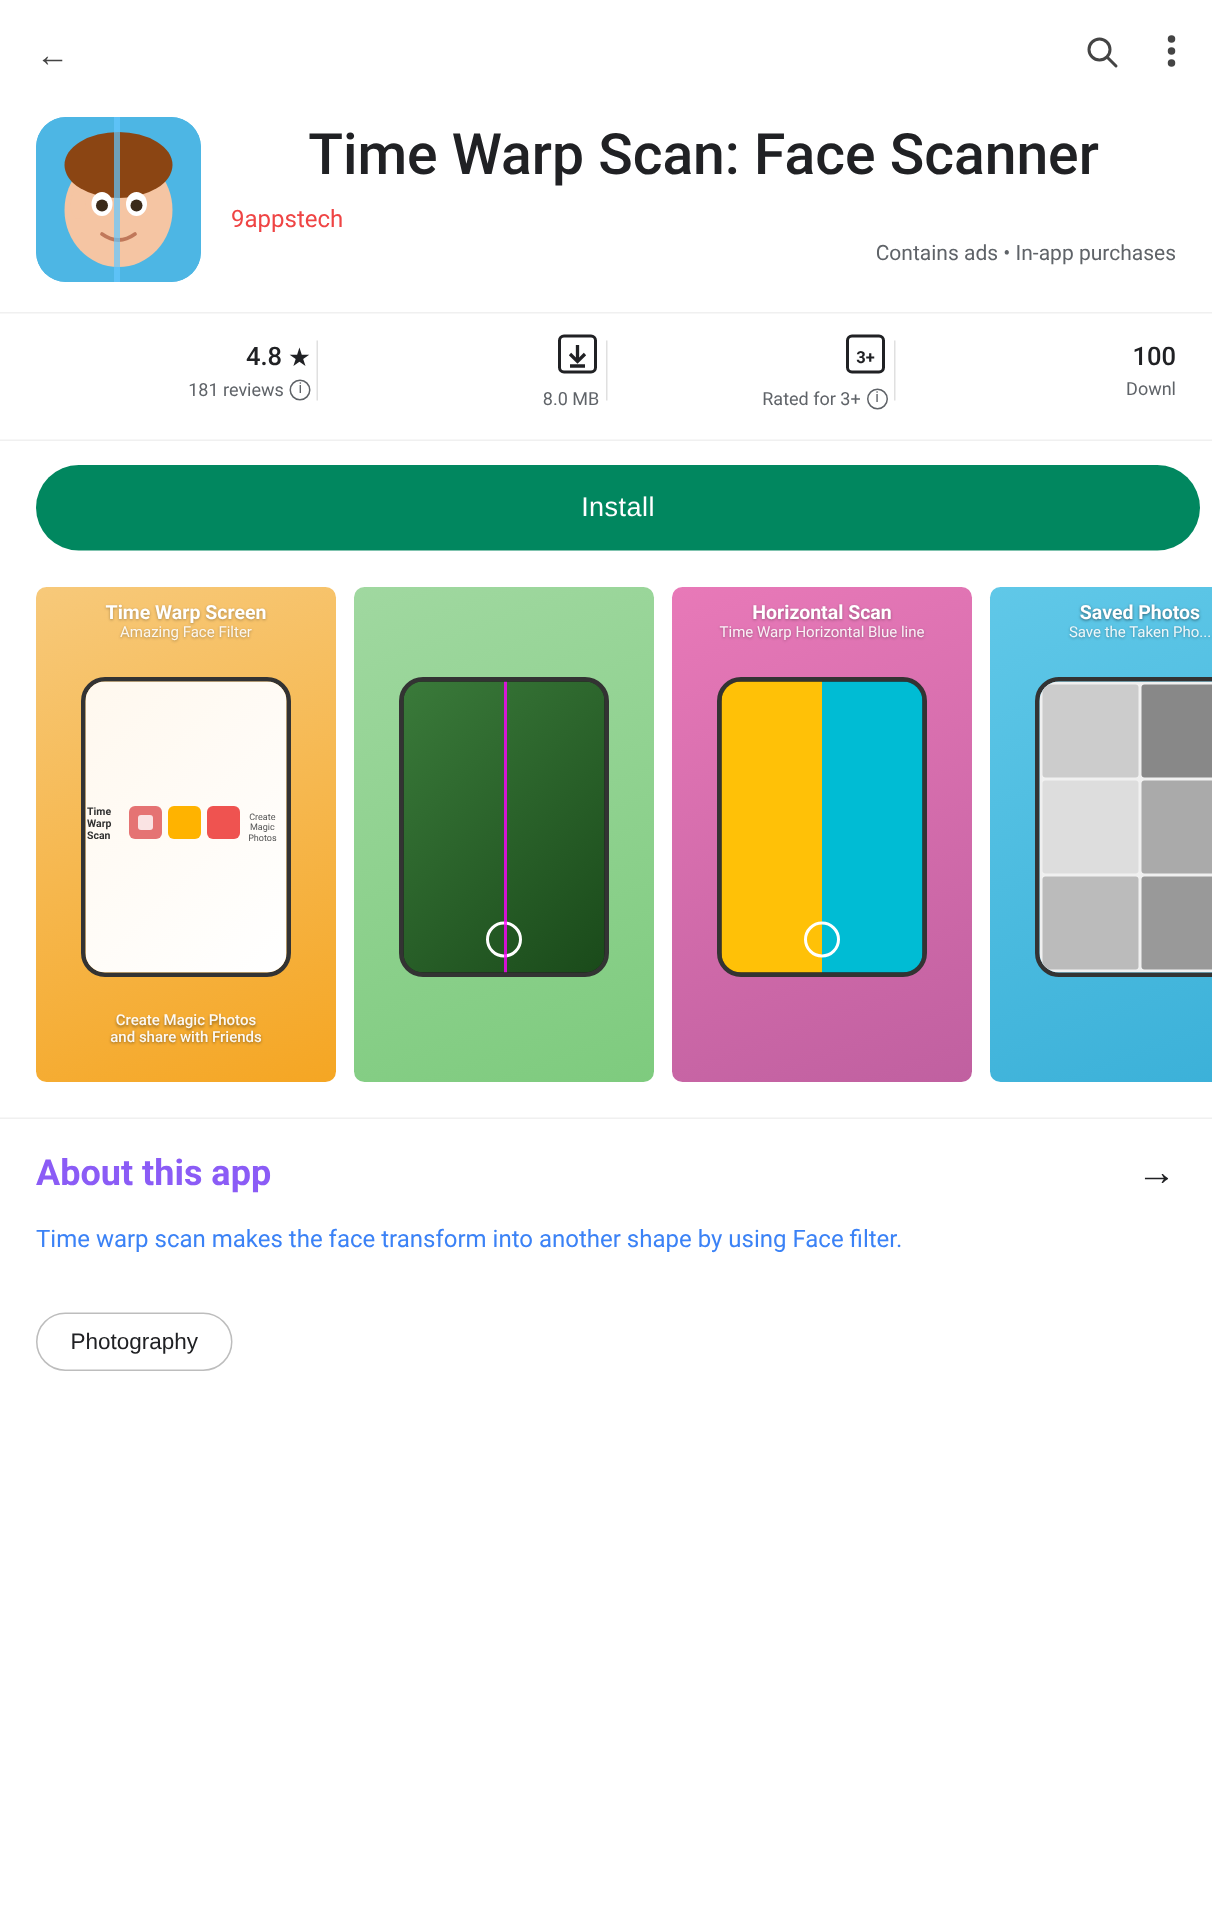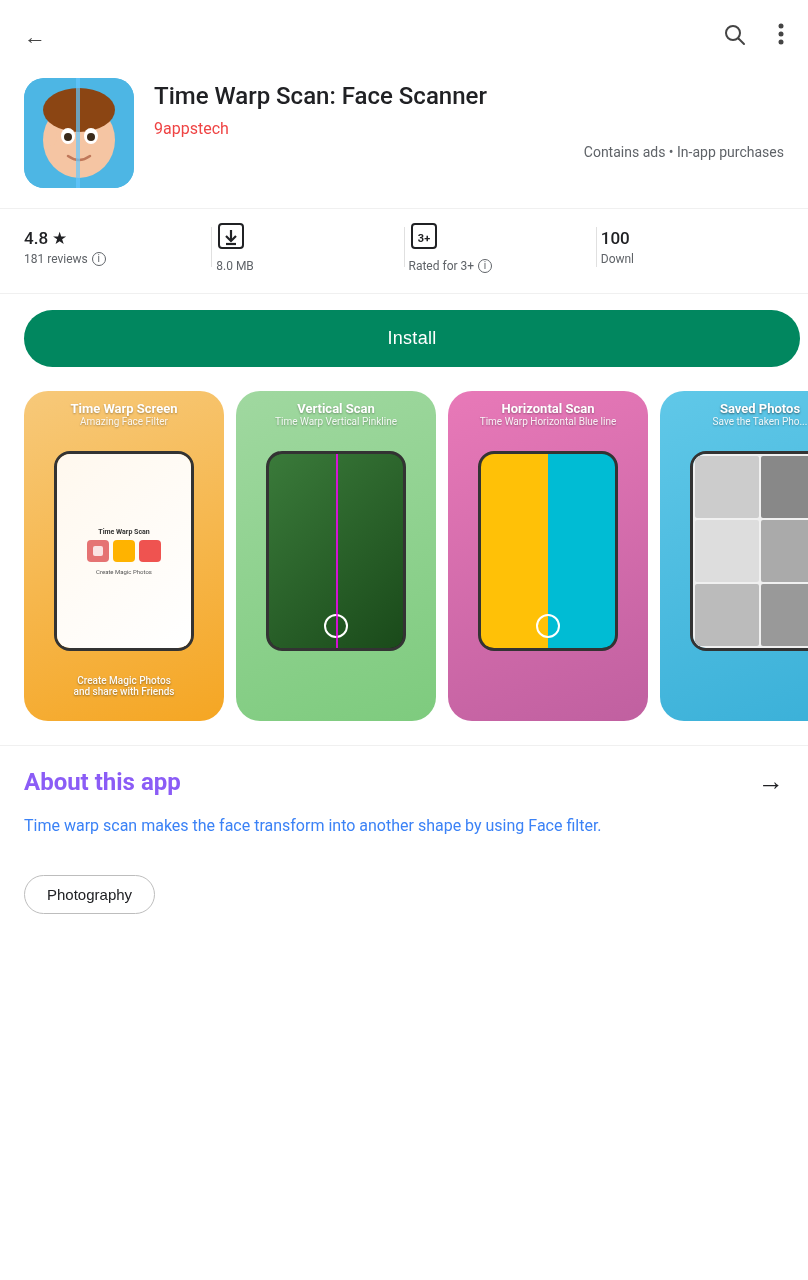--- a/index.html
+++ b/index.html
@@ -57,25 +57,26 @@
     
     .app-icon svg {
       width: 100%;
       height: 100%;
     }
     .app-info {
       flex: 1;
       padding-top: 4px;
     }
     .app-title {
-      font-size: 24px;
+      font-size: 38px;
       font-weight: 500;
       line-height: 1.2;
       color: #202124;
       margin-bottom: 8px;
+      text-align: center;
     }
     .app-developer {
       font-size: 16px;
       color: #ef4444;
       margin-bottom: 6px;
       font-weight: 400;
     }
     .app-meta {
       font-size: 14px;
       color: #5f6368;
@@ -87,21 +88,21 @@
       display: flex;
       align-items: center;
       padding: 12px 24px 20px 24px;
       border-top: 1px solid #f0f0f0;
       border-bottom: 1px solid #f0f0f0;
       overflow: hidden;
     }
     .stat-item {
       display: flex;
       flex-direction: column;
-      align-items: flex-start;
+      align-items: flex-end;
       flex: 1;
       min-width: 0;
     }
     .stat-value {
       font-size: 17px;
       font-weight: 500;
       color: #202124;
       display: flex;
       align-items: center;
       gap: 4px;
@@ -150,21 +151,21 @@
       display: flex;
       gap: 12px;
       overflow-x: auto;
       scrollbar-width: none;
     }
     .screenshots-scroll::-webkit-scrollbar { display: none; }
     .screenshot-item {
       flex-shrink: 0;
       width: 200px;
       height: 330px;
-      border-radius: 24px;
+      border-radius: 7px;
       overflow: hidden;
       position: relative;
     }
     .screenshot-1 { background: linear-gradient(160deg, #f7c97a 0%, #f5a623 100%); }
     .screenshot-2 { background: linear-gradient(160deg, #a0d8a0 0%, #7ecb7e 100%); }
     .screenshot-3 { background: linear-gradient(160deg, #e879b8 0%, #c060a0 100%); }
     .screenshot-4 { background: linear-gradient(160deg, #60c8e8 0%, #3ab0d8 100%); }
 
     .screenshot-label-top {
       position: absolute;
@@ -385,42 +386,38 @@
 
 <div class="screenshots-section">
   <div class="screenshots-scroll">
 
     <div class="screenshot-item screenshot-1">
       <div class="screenshot-label-top">
         <div class="screenshot-label-main">Time Warp Screen</div>
         <div class="screenshot-label-sub">Amazing Face Filter</div>
       </div>
       <div class="screenshot-phone">
-        <div class="phone-screen-1" style="width:100%;height:100%;display:flex;flex-direction:column;align-items:center;justify-content:center;padding:1px;">
+        <div class="phone-screen-1" style="width:100%;height:100%;display:flex;align-items:center;justify-content:center;padding:1px;">
           <div style="font-size:7px;font-weight:bold;color:#333;margin-bottom:4px;">Time Warp Scan</div>
           <div style="display:flex;gap:4px;margin-bottom:6px;">
             <div style="width:22px;height:22px;background:#e57373;border-radius:4px;display:flex;align-items:center;justify-content:center;">
               <svg width="12" height="12" viewBox="0 0 12 12">
                   <rect x="1" y="1" width="10" height="10" rx="2" fill="white" opacity="0.8"></rect>
                 </svg>
             </div>
             <div style="width:22px;height:22px;background:#ffb300;border-radius:4px;"></div>
             <div style="width:22px;height:22px;background:#ef5350;border-radius:4px;"></div>
           </div>
           <div style="font-size:6px;color:#555;text-align:center;">Create Magic Photos</div>
         </div>
       </div>
       <div class="screenshot-bottom-label">Create Magic Photos<br>and share with Friends</div>
     </div>
 
     <div class="screenshot-item screenshot-2">
-      <div class="screenshot-label-top">
-        <div class="screenshot-label-main">Vertical Scan</div>
-        <div class="screenshot-label-sub">Time Warp Vertical Pinkline</div>
-      </div>
       <div class="screenshot-phone">
         <div class="phone-screen-2" style="width:100%;height:100%;position:relative;">
           <div style="position:absolute;top:0;left:50%;width:2px;height:100%;background:rgba(255,0,255,0.8);z-index:2;"></div>
           <div style="width:100%;height:100%;background:linear-gradient(135deg,#3a7a3a 0%,#1a4a1a 100%);"></div>
           <div style="position:absolute;bottom:10px;left:50%;transform:translateX(-50%);width:24px;height:24px;border-radius:50%;border:2px solid white;background:transparent;"></div>
         </div>
       </div>
     </div>
 
     <div class="screenshot-item screenshot-3">

